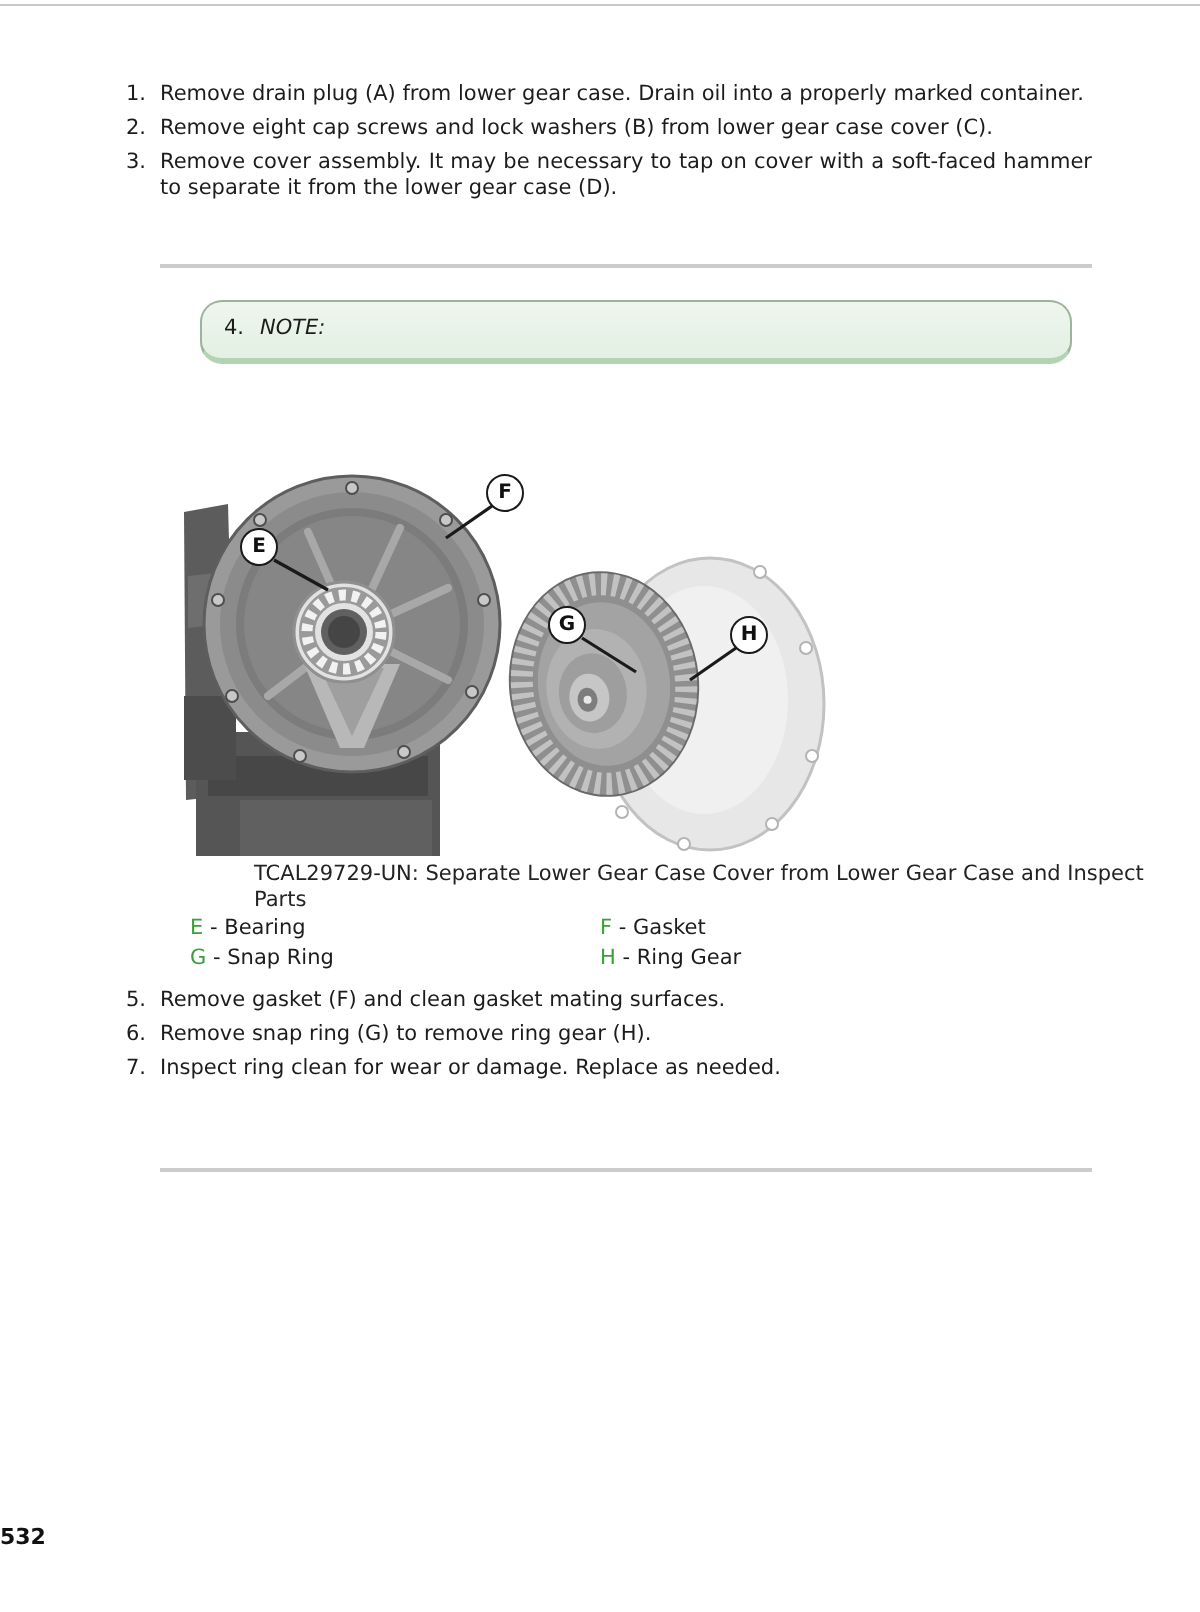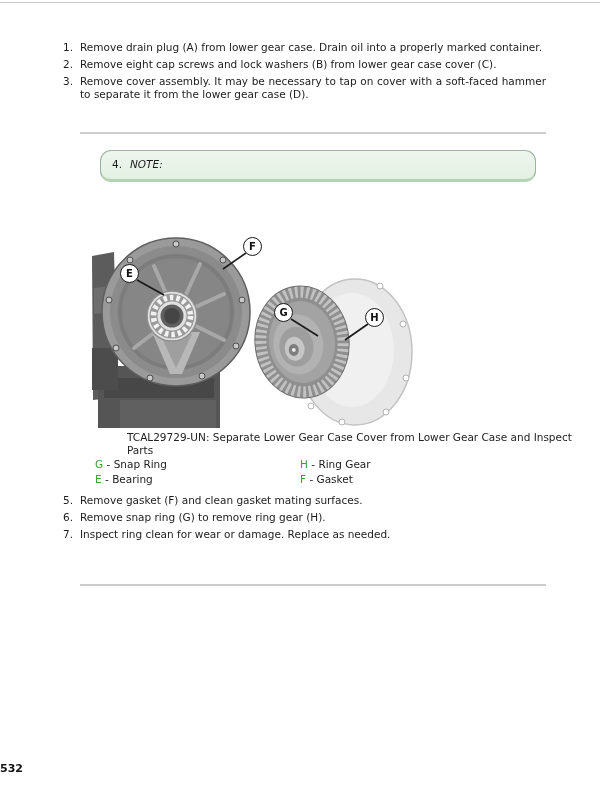--- a/index.html
+++ b/index.html
@@ -183,42 +183,42 @@
   <div class="callout callout-F">F</div>
   <div class="callout callout-G">G</div>
   <div class="callout callout-H">H</div>
 </div>
 
 <div class="caption">TCAL29729-UN: Separate Lower Gear Case Cover from Lower Gear Case and Inspect Parts</div>
 
 <div class="legend">
   <div class="legend-row">
     <div class="legend-cell">
+      <span class="legend-key">E</span>
+      <span> - </span>
+      <span>Bearing</span>
+    </div>
+    <div class="legend-cell second">
+      <span class="legend-key">F</span>
+      <span> - </span>
+      <span>Gasket</span>
+    </div>
+  </div>
+  <div class="legend-row">
+    <div class="legend-cell">
       <span class="legend-key">G</span>
       <span> - </span>
       <span>Snap Ring</span>
     </div>
     <div class="legend-cell second">
       <span class="legend-key">H</span>
       <span> - </span>
       <span>Ring Gear</span>
     </div>
   </div>
-  <div class="legend-row">
-    <div class="legend-cell">
-      <span class="legend-key">E</span>
-      <span> - </span>
-      <span>Bearing</span>
-    </div>
-    <div class="legend-cell second">
-      <span class="legend-key">F</span>
-      <span> - </span>
-      <span>Gasket</span>
-    </div>
-  </div>
 </div>
 
 <div class="steps steps-bottom">
   <div class="step">
     <span class="num">5.</span>
     <span class="txt">Remove gasket (F) and clean gasket mating surfaces.</span>
   </div>
   <div class="step">
     <span class="num">6.</span>
     <span class="txt">Remove snap ring (G) to remove ring gear (H).</span>

